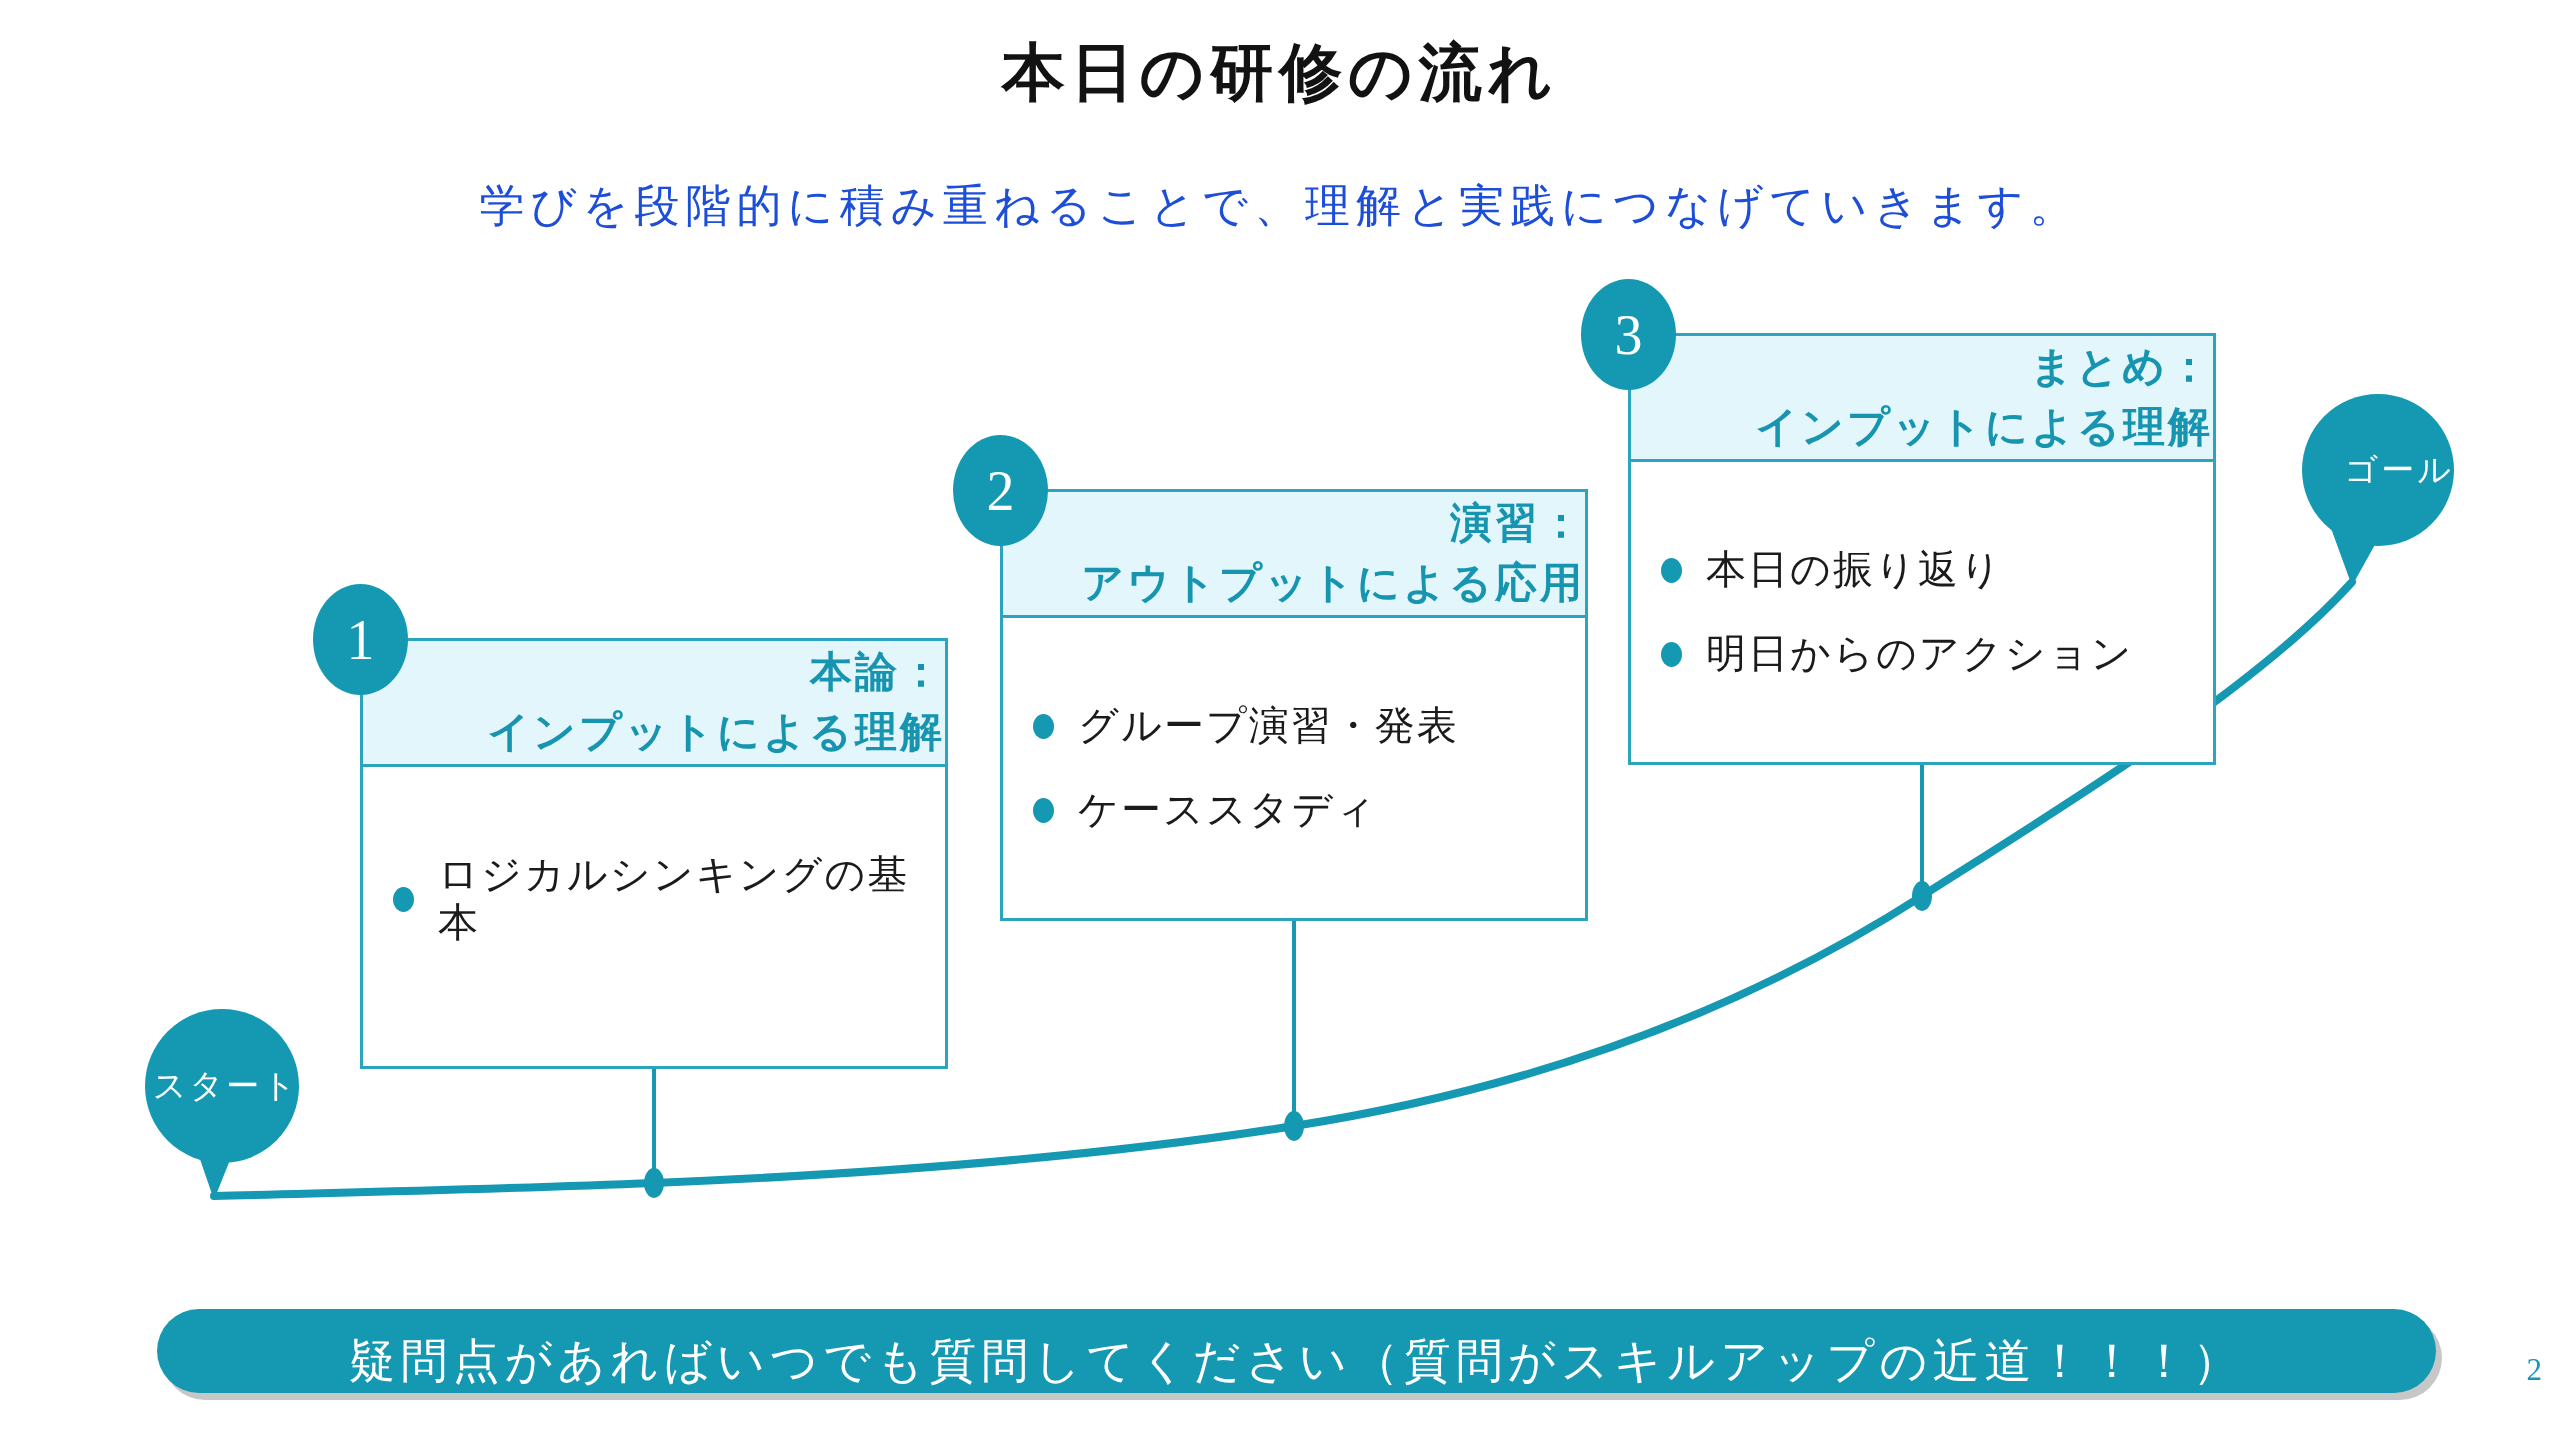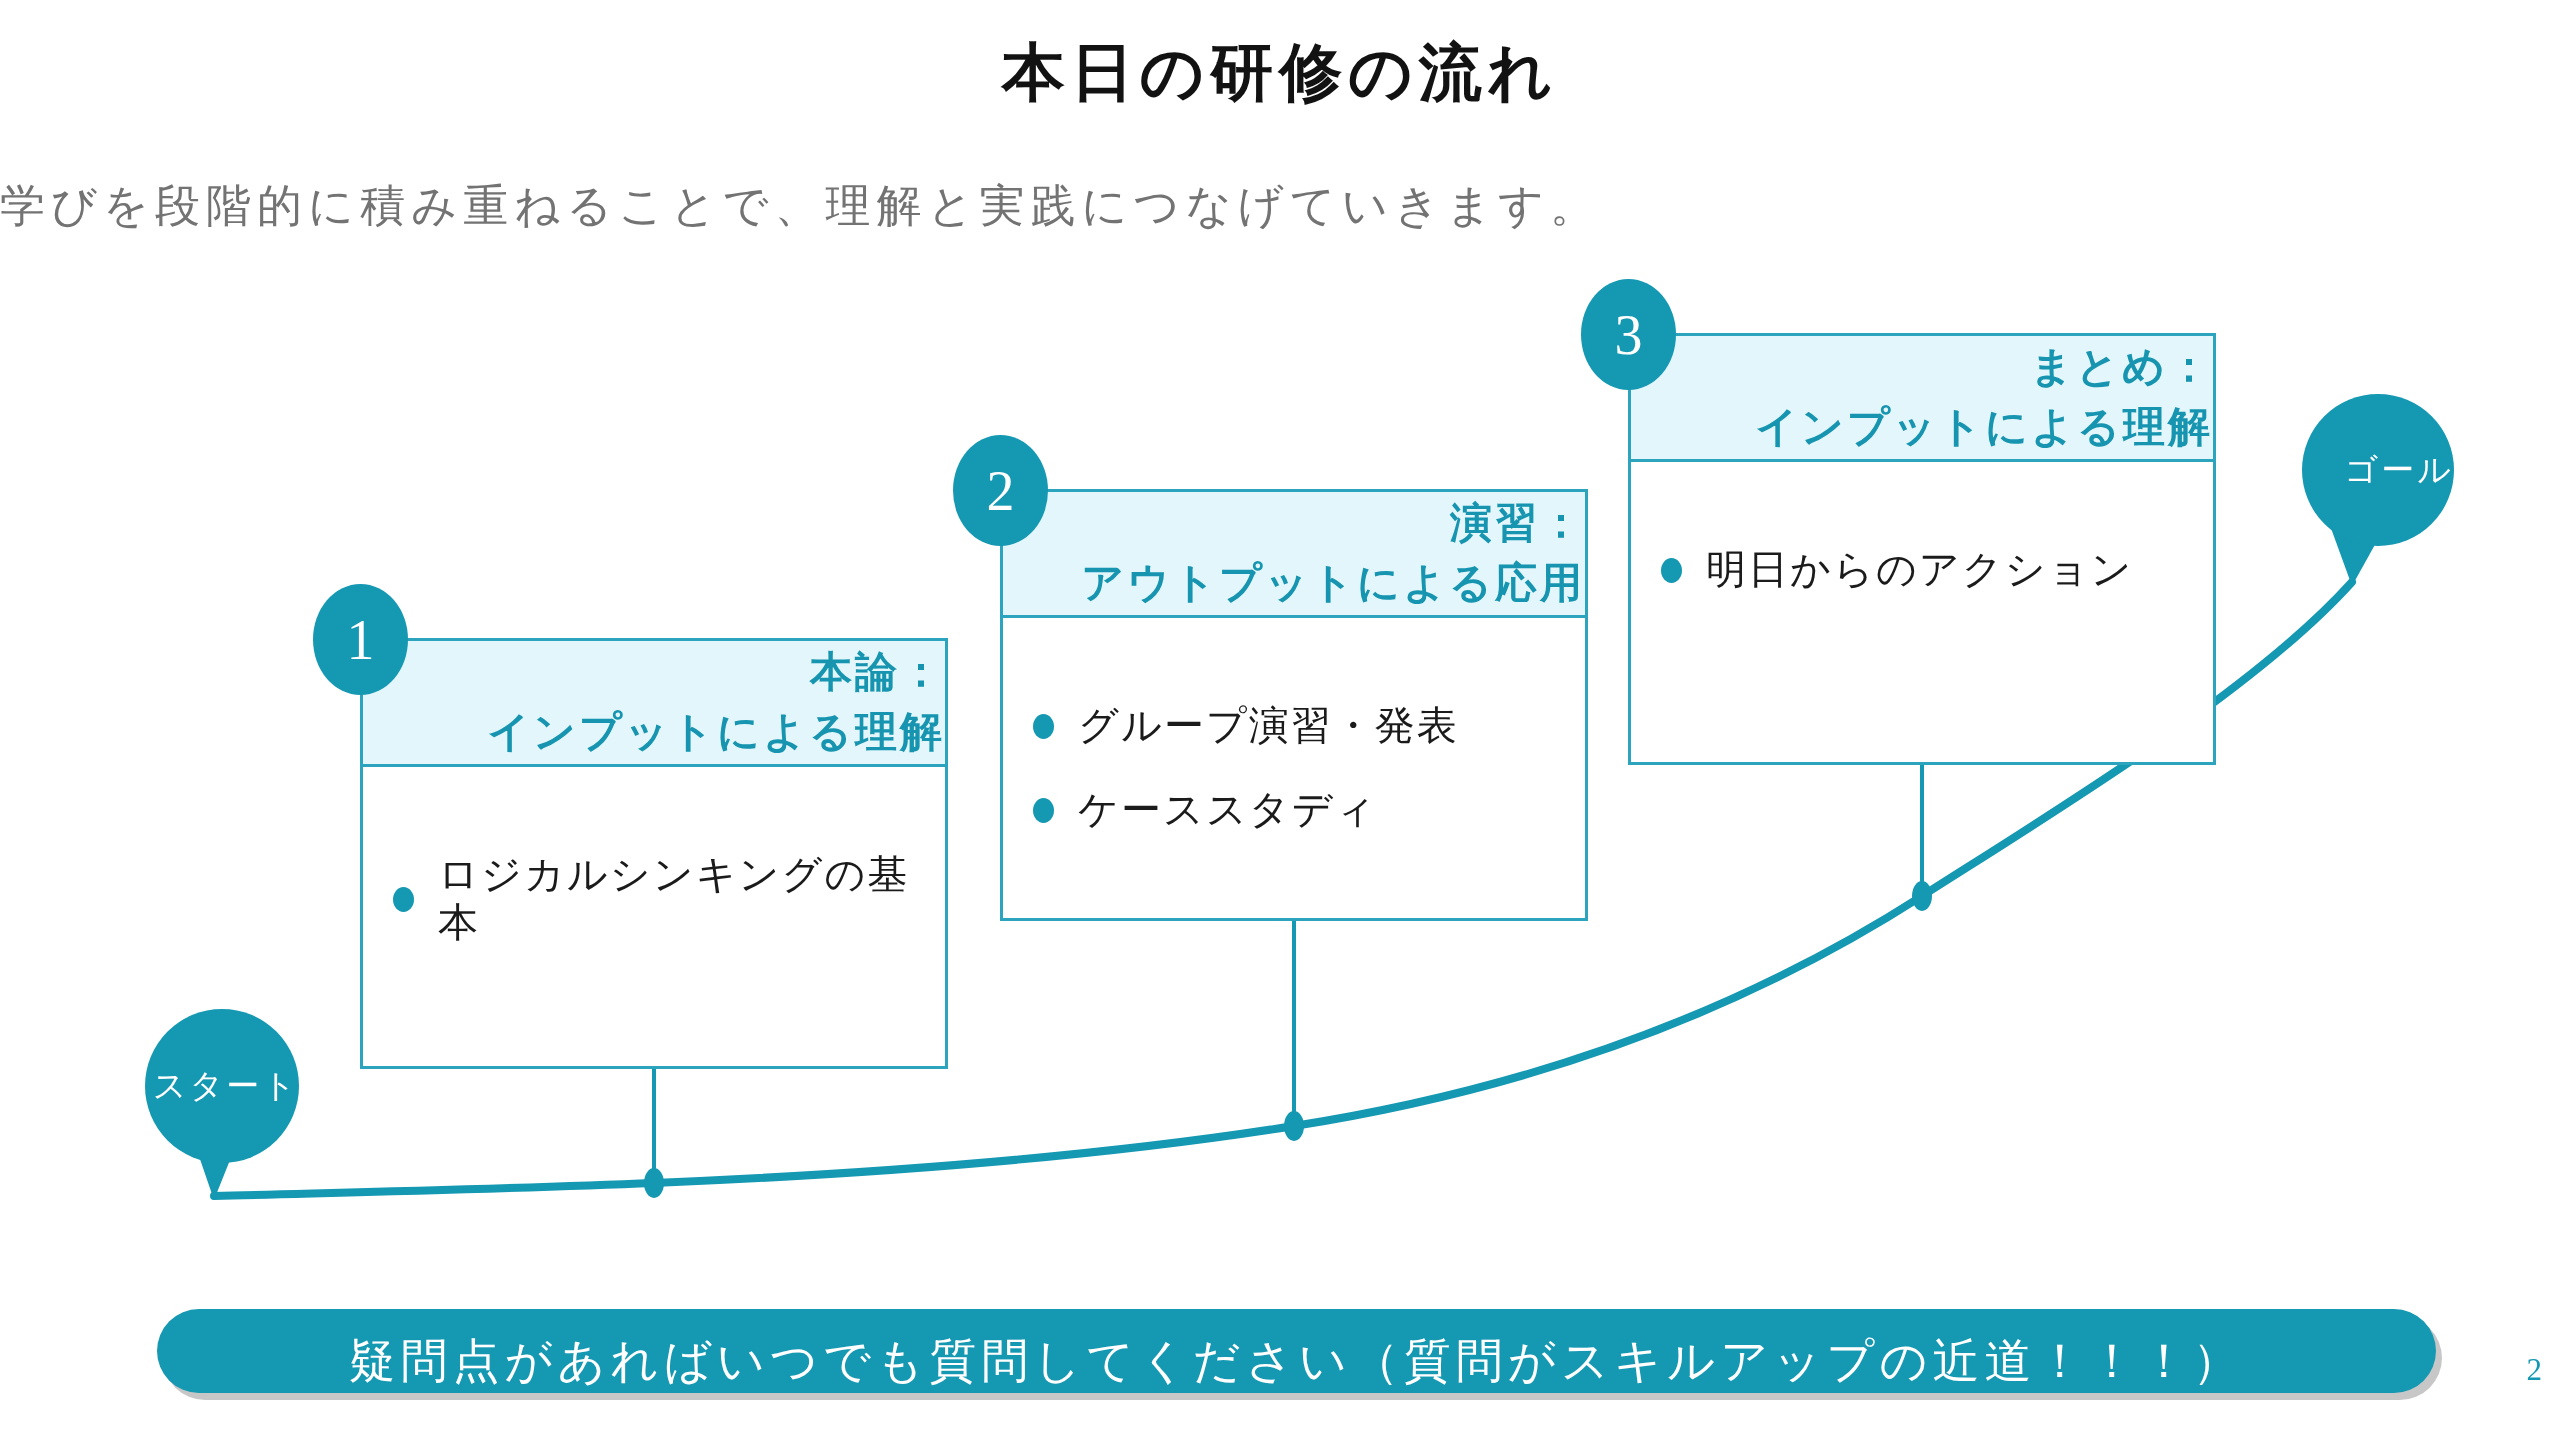--- a/index.html
+++ b/index.html
@@ -16,22 +16,22 @@
   .slide{position:relative;width:2560px;height:1440px;background:var(--background);}
 
   
   .title{
     position:absolute;top:30px;left:0;width:100%;
     text-align:center;font-size:63px;font-weight:700;
     letter-spacing:6px;color:#121212;font-family:Liberation Mono, monospace;
   }
   .subtitle{
     position:absolute;top:176px;left:0;width:100%;
-    text-align:left;font-size:45px;font-weight:400;
-    letter-spacing:6px;color:#737373;
+    text-align:center;font-size:45px;font-weight:400;
+    letter-spacing:6px;color:#1d4ed8;
   }
 
   
   svg.flow{position:absolute;left:0;top:0;width:2560px;height:1440px;z-index:1;}
   .curve{fill:none;stroke:var(--accent);stroke-width:8;stroke-linecap:round;}
   .connector{stroke:var(--accent);stroke-width:4;}
   .milestone{fill:var(--accent);}
   .tail{fill:var(--accent);}
 
   
@@ -160,20 +160,24 @@
     <div class="badge">
       <span>3</span>
     </div>
     <div class="step-header">
       <span>まとめ：</span>
       <span>インプットによる理解</span>
     </div>
     <div class="step-body">
       <div class="bullet-row">
         <span class="bullet-dot"></span>
+        <span>本日の振り返り</span>
+      </div>
+      <div class="bullet-row">
+        <span class="bullet-dot"></span>
         <span>明日からのアクション</span>
       </div>
     </div>
   </div>
 
   <div class="balloon" id="start-balloon">
     <span>スタート</span>
   </div>
   <div class="balloon" id="goal-balloon">
     <span>ゴール</span>

